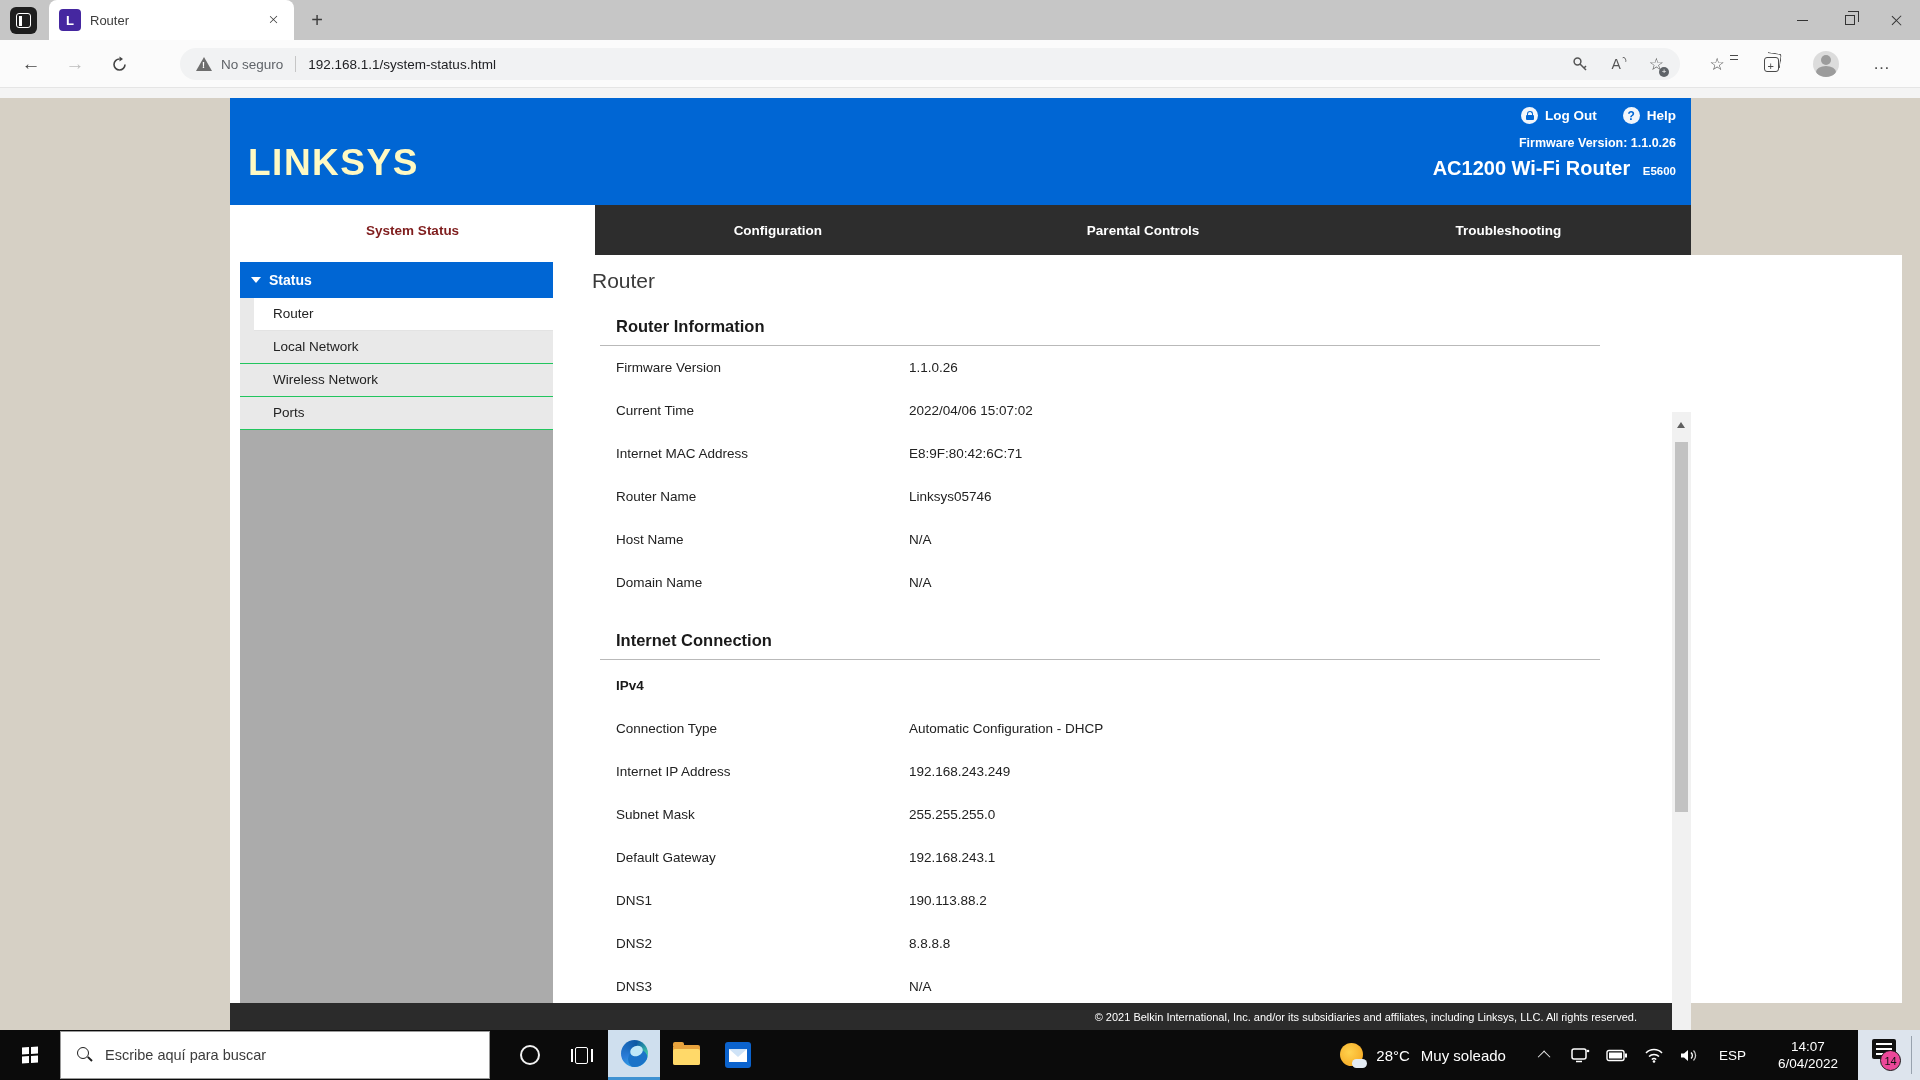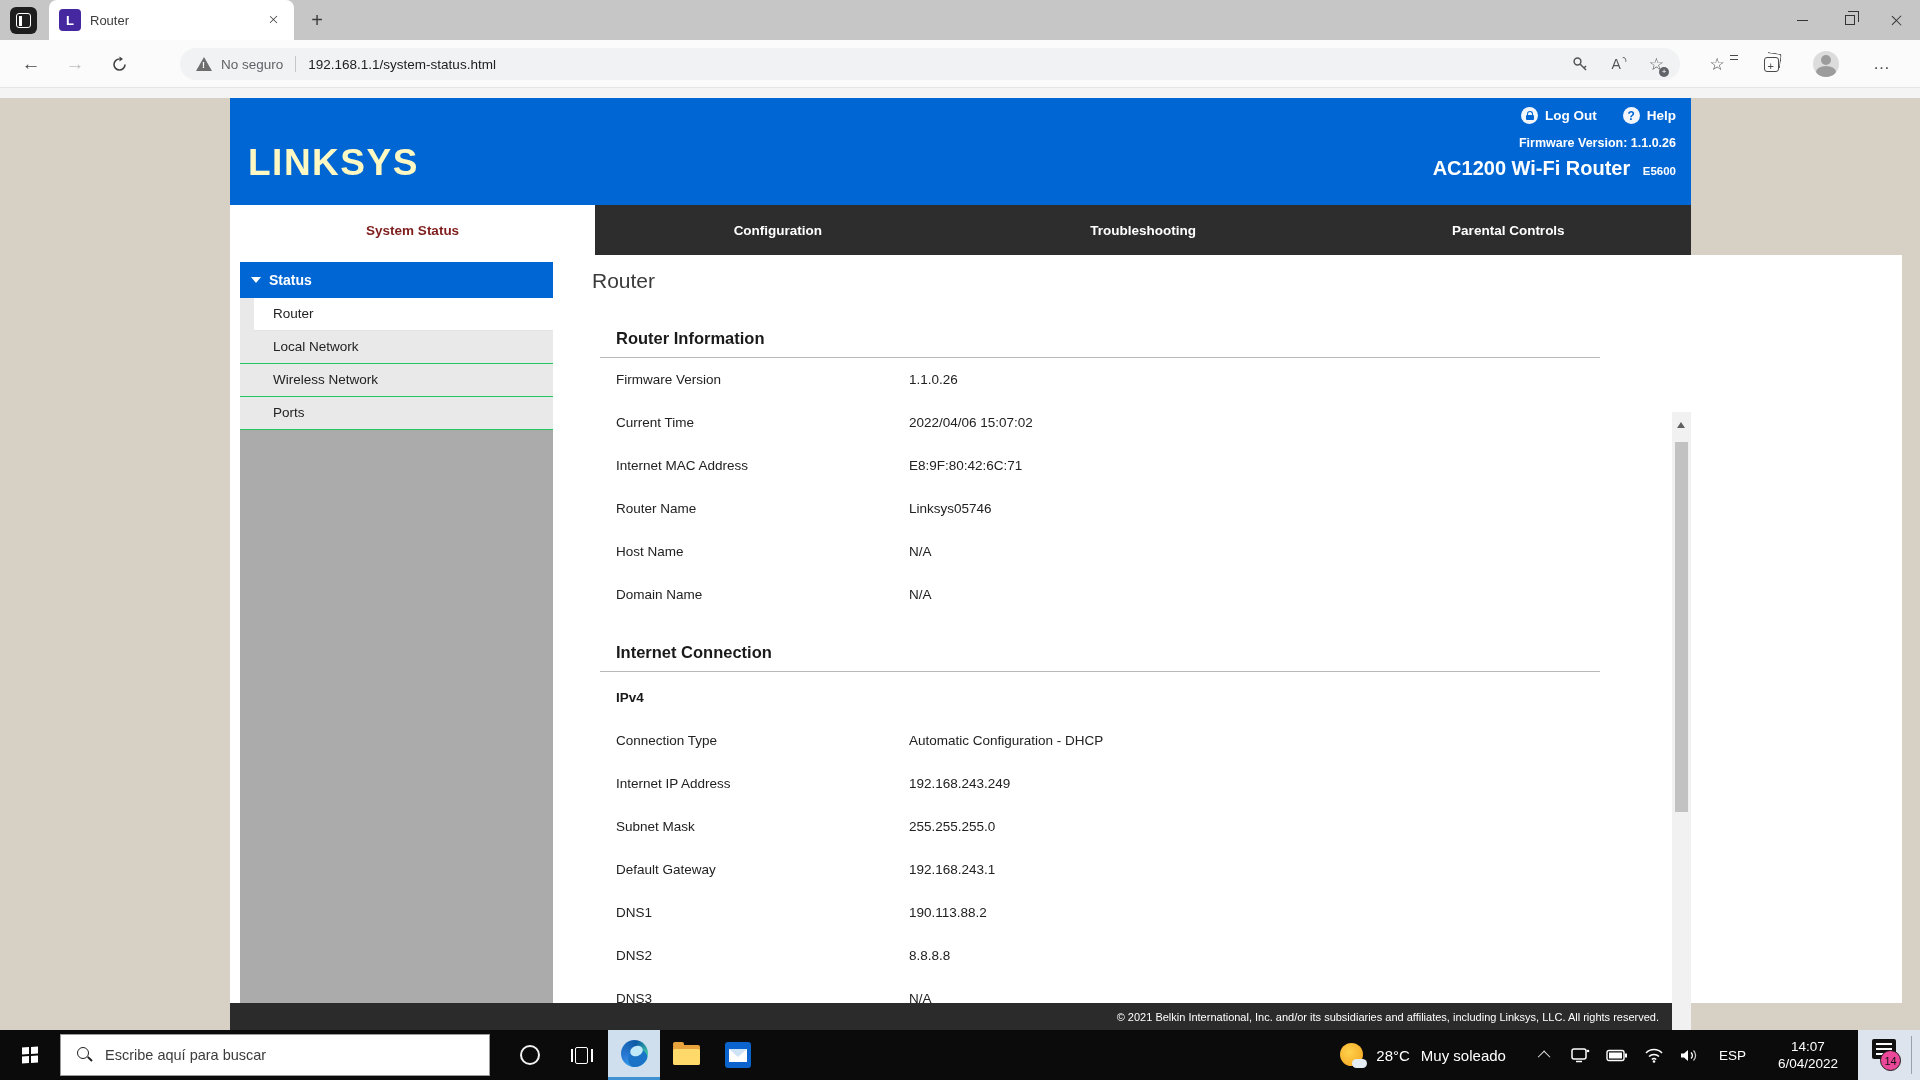--- a/index.html
+++ b/index.html
@@ -78,40 +78,40 @@
   .sidebar { position:absolute; left:10px; top:0; width:313px; height:748px; }
   .sb-status { margin-top:7px; height:36px; background:#0066d4; color:#fff; display:flex; align-items:center; font-size:14px; font-weight:bold; }
   .caret-down { width:0; height:0; border-left:5px solid transparent; border-right:5px solid transparent; border-top:6px solid #fff; margin:0 8px 0 11px; }
   .sb-items { background:#e9e9e9; }
   .sb-item { height:33px; line-height:32px; padding-left:33px; font-size:13.5px; color:#222; border-bottom:1px solid #22c55e; }
   .sb-item.sel { background:#fff; margin-left:14px; padding-left:19px; border-bottom:1px solid #e3e3e3; }
   .sb-gray { height:573px; background:#ababab; }
   .main { position:absolute; left:323px; top:0; width:1349px; height:748px; overflow:hidden; background:#fff; padding-left:39px; }
   .page-title { margin-top:14px; font-size:21px; font-weight:normal; color:#3a3a3a; }
   .section { margin-left:8px; width:1000px; }
-  .sec1 { margin-top:36px; }
+  .sec1 { margin-top:24px; }
   .sec2 { margin-top:27px; }
   .sec-head { padding:0 0 9px 16px; font-size:16.5px; font-weight:bold; color:#1a1a1a; border-bottom:1px solid #b9b9b9; }
   .subhead { margin:10px 0 0 16px; font-size:13.5px; font-weight:bold; color:#1a1a1a; padding-top:8px; }
   .rows { margin-top:0; }
   .sec2 .rows { margin-top:14px; }
   .inforow { display:flex; align-items:center; height:43px; padding-left:16px; font-size:13.5px; color:#222; }
   .inforow .lbl { width:293px; }
   
   .scrollbar { position:absolute; right:0; top:157px; width:19px; height:748px; background:#f1f1f1; }
   .scroll-up { position:absolute; top:10px; left:5px; width:0; height:0; border-left:4.5px solid transparent; border-right:4.5px solid transparent; border-bottom:6px solid #606060; }
   .scroll-thumb { position:absolute; top:30px; left:3px; width:13px; height:370px; background:#c2c2c2; }
   
-  .appfooter { height:27px; background:#2b2b2b; color:#fff; font-size:11px; display:flex; align-items:center; justify-content:flex-end; padding-right:32px; white-space:nowrap; }
+  .appfooter { height:27px; background:#2b2b2b; color:#fff; font-size:11px; display:flex; align-items:center; justify-content:flex-end; padding-right:54px; white-space:nowrap; }
   
   .taskbar { position:absolute; left:0; top:1030px; width:1920px; height:50px; background:#0b0b0b; display:flex; align-items:center; }
   .startbtn { width:60px; height:50px; display:flex; align-items:center; justify-content:center; }
   .winlogo { display:grid; grid-template-columns:7px 7px; grid-template-rows:7px 7px; gap:1.6px; transform:skewY(-3deg); }
   .winlogo i { background:#fff; }
-  .tsearch { width:430px; height:42px; background:#fff; border:1px solid #9a9a9a; display:flex; align-items:center; padding-left:14px; }
+  .tsearch { width:430px; height:48px; background:#fff; border:1px solid #9a9a9a; display:flex; align-items:center; padding-left:14px; }
   .mag { position:relative; width:18px; height:18px; margin-right:12px; }
   .mag:before { content:""; position:absolute; left:2px; top:1px; width:10px; height:10px; border:1.7px solid #1f1f1f; border-radius:50%; }
   .mag:after { content:""; position:absolute; left:11.5px; top:12px; width:6px; height:1.7px; background:#1f1f1f; transform:rotate(45deg); }
   .tsearch input { border:none; outline:none; font-size:14.5px; color:#333; width:330px; font-family:"Liberation Sans",sans-serif; background:transparent; }
   .tsearch input::placeholder { color:#3c3c3c; opacity:1; }
   .taskic { width:52px; height:50px; display:flex; align-items:center; justify-content:center; position:relative; }
   .cortana { width:20px; height:20px; border:2px solid #f2f2f2; border-radius:50%; }
   .taskview { position:relative; width:22px; height:17px; }
   .taskview .mid { position:absolute; left:4px; top:0; width:13px; height:17px; border:1.6px solid #fff; border-radius:2px; }
   .taskview .l { position:absolute; left:0; top:2px; width:1.8px; height:13px; background:#fff; }
@@ -249,22 +249,22 @@
       <div class="fwline">Firmware Version: 1.1.0.26</div>
       <div class="model">
         <span class="name">AC1200 Wi-Fi Router</span>
         <span class="num">E5600</span>
       </div>
     </div>
 
     <div class="nav">
       <div class="navtab active">System Status</div>
       <div class="navtab">Configuration</div>
+      <div class="navtab">Parental Controls</div>
       <div class="navtab">Troubleshooting</div>
-      <div class="navtab">Parental Controls</div>
     </div>
 
     <div class="appbody">
 
       <div class="sidebar">
         <div class="sb-status">
           <span class="caret-down"></span>
           <span>Status</span>
         </div>
         <div class="sb-items">

